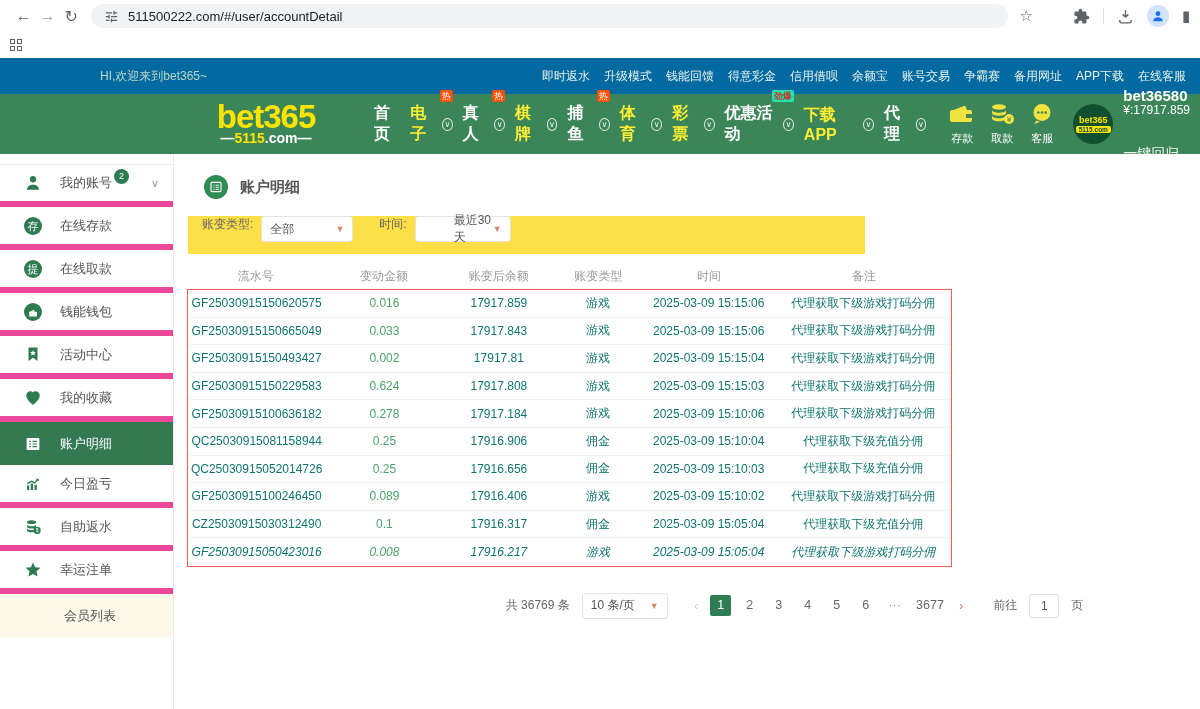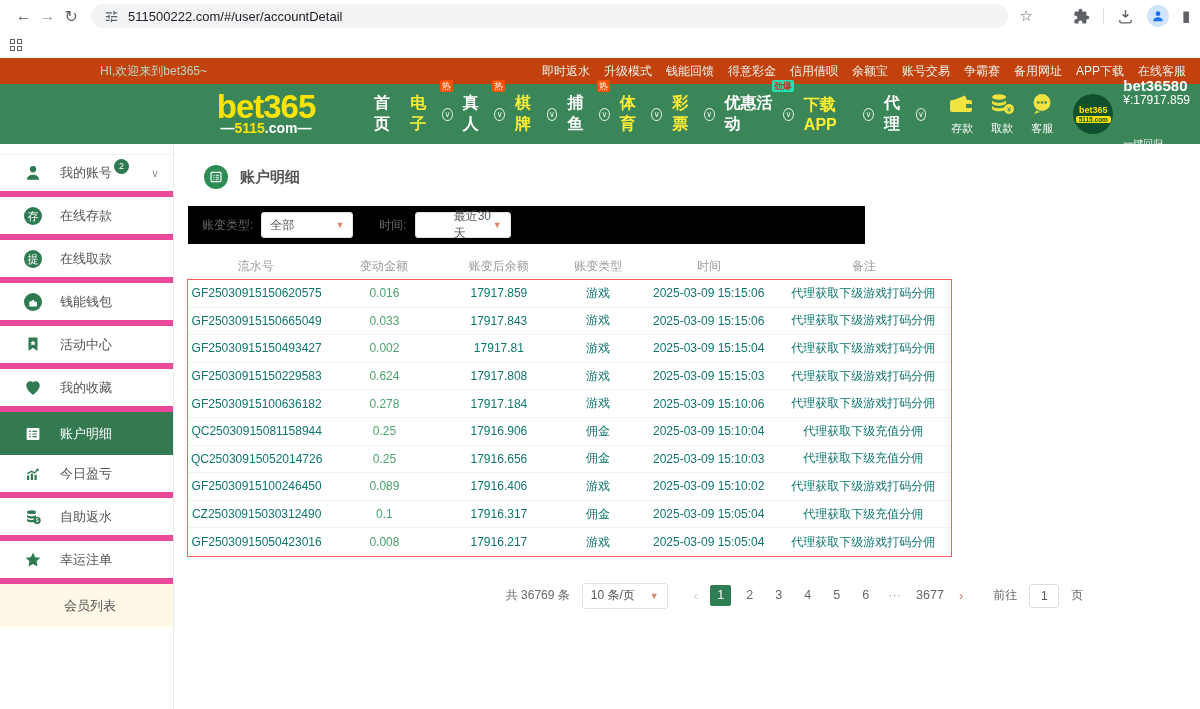--- a/index.html
+++ b/index.html
@@ -18,21 +18,21 @@
   .tb-right svg { width:17px; height:17px; }
   .tb-divider { width:1px; height:16px; background:#dadce0; }
   .avatar { width:22px; height:22px; border-radius:50%; background:#d2e3fc; display:flex; align-items:center; justify-content:center; }
   .avatar svg { width:14px; height:14px; fill:#1a6ff3; }
   .kebab { color:#5f6368; font-size:15px; width:10px; overflow:hidden; }
   .bm-strip { height:26px; background:#fff; display:flex; align-items:center; padding-left:10px; }
   .grid-ico { display:grid; grid-template-columns:5px 5px; grid-gap:2px; }
   .grid-ico i { width:5px; height:5px; border:1.4px solid #5f6368; display:block; }
 
   
-  .topbar { height:26px; background:#c2410c; display:flex; align-items:center; padding:0 14px 0 100px; color:#cfe3d8; font-size:12px; }
+  .topbar { height:36px; background:#0369a1; display:flex; align-items:center; padding:0 14px 0 100px; color:#cfe3d8; font-size:12px; }
   .topbar-welcome { color:#b9d6c6; }
   .top-links { margin-left:auto; display:flex; gap:14px; }
   .top-link { color:#eaf3ee; cursor:pointer; white-space:nowrap; }
 
   
   .header { height:60px; background:#3b8658; display:flex; align-items:center; padding:0 10px 0 26px; }
   .logo { width:175px; text-align:center; margin-left:165px; }
   .logo-brand { font-size:33px; font-weight:bold; color:#ffe400; letter-spacing:-1px; line-height:30px; display:block; }
   .logo-sub { font-size:14px; font-weight:bold; color:#fff; display:block; margin-top:-2px; }
   .logo-sub .hl { color:#ffe400; }
@@ -46,21 +46,21 @@
   .quick-actions { display:flex; gap:10px; margin-left:16px; }
   .qa { display:flex; flex-direction:column; align-items:center; cursor:pointer; }
   .qa svg { width:30px; height:24px; fill:#f0e23f; }
   .qa-label { color:#fff; font-size:11px; margin-top:1px; }
   .seal { width:40px; height:40px; border-radius:50%; background:#11502e; display:flex; flex-direction:column; align-items:center; justify-content:center; margin-left:16px; flex:0 0 auto; }
   .seal-top { color:#ffe400; font-size:9px; font-weight:bold; }
   .seal-band { background:#ffe400; color:#11502e; font-size:6.5px; font-weight:bold; padding:0 3px; border-radius:2px; margin-top:1px; }
   .account { margin-left:10px; color:#fff; line-height:15px; }
   .acc-name { font-size:15px; font-weight:bold; display:block; }
   .acc-balance { font-size:12px; display:block; }
-  .acc-restore { font-size:10px; color:rgba(255,255,255,.92); display:block; cursor:pointer;margin-top:28px; }
+  .acc-restore { font-size:14px; color:rgba(255,255,255,.92); display:block; cursor:pointer;margin-top:28px; }
 
   
   .body-row { display:flex; height:565px; }
   .sidebar { width:174px; border-right:1px solid #e9e9e9; padding-top:10px; background:#fff; }
   .side-item { height:43px; display:flex; align-items:center; padding:0 14px 0 22px; border-bottom:6px solid #ec4899; color:#555; font-size:13px; cursor:pointer; }
   .side-item:first-child { border-top:1px solid #f0f0f0; }
   .side-icon { width:22px; height:20px; margin-right:16px; display:flex; align-items:center; justify-content:center; color:#2e7b52; flex:0 0 auto; }
   .side-icon svg { width:18px; height:18px; }
   .c-circle { width:18px; height:18px; background:#2e7b52; color:#fff; border-radius:50%; font-size:11px; line-height:18px; text-align:center; display:inline-block; }
   .c-circle svg { width:10px; height:10px; fill:#fff; vertical-align:middle; }
@@ -69,35 +69,35 @@
   .side-item.active { background:#337a53; color:#fff; border-bottom:none; }
   .side-item.active .side-icon { color:#fff; }
   .side-item.sub { background:#fdf8e8; padding-left:64px; border-bottom:none; }
 
   
   .main { flex:1; position:relative; padding-top:20px; background:#fff; }
   .title-row { display:flex; align-items:center; gap:12px; margin-left:30px; height:26px; }
   .title-icon { width:24px; height:24px; border-radius:50%; background:#2e8c55; display:flex; align-items:center; justify-content:center; }
   .title-icon svg { width:14px; height:14px; }
   .page-title { font-size:15px; color:#555; font-weight:bold; }
-  .filter-bar { margin:16px 0 0 14px; width:677px; height:38px; background:#000000; display:flex; align-items:center; padding:0 14px; }
+  .filter-bar { margin:16px 0 0 14px; width:677px; height:38px; background:#fde047; display:flex; align-items:flex-start; padding:0 14px; }
   .f-label { font-size:12px; color:#666; margin-right:8px; }
   .select { background:#fff; border:1px solid #e2e2e2; border-radius:3px; height:26px; display:flex; align-items:center; justify-content:space-between; padding:0 8px; font-size:12px; color:#555; cursor:pointer; }
   .select.w1 { width:92px; margin-right:26px; }
   .select.w2 { width:96px;padding-left:38px; }
   .caret { color:#d9886e; font-size:9px; }
   .f-buttons { margin-left:auto; display:flex; gap:26px; }
   .btn { width:54px; height:28px; background:#efefef; border:none; border-radius:3px; color:#999; font-size:13px; cursor:pointer; font-family:inherit; }
 
   .table-head { display:flex; width:765px; margin:14px 0 4px 13px; }
   .th { font-size:12px; color:#9b9b9b; text-align:center; }
   .c0{width:18%;} .c1{width:15.5%;} .c2{width:14.5%;} .c3{width:11.5%;} .c4{width:17.5%;} .c5{width:23%;}
   .table-box { width:765px; margin-left:13px; border:1px solid #ff5a5a; }
   .tr { height:27.6px; display:flex; align-items:center; border-bottom:1px solid #f2f2f2; }
-  .tr:last-child { border-bottom:none; }
+  .tr:last-child { border-bottom:none;font-style:italic; }
   .td { font-size:12px; color:#0f766e; text-align:center; white-space:nowrap; overflow:hidden; }
   .td.amount { color:#4ca36d; }
 
   .pagination { margin-top:26px; display:flex; align-items:center; justify-content:center; gap:8px; padding-left:215px; font-size:12px; color:#666; }
   .pg-total { margin-right:4px; }
   .select.pg { width:86px; height:26px; margin-right:14px; }
   .pg-prev { color:#ccc; font-size:13px; padding:0 4px; cursor:pointer; }
   .pg-next { color:#c98a70; font-size:13px; padding:0 4px; cursor:pointer; }
   .page-num { min-width:21px; height:21px; line-height:21px; text-align:center; font-size:12.5px; color:#666; border-radius:2px; cursor:pointer; padding:0 3px; }
   .page-num.active { background:#2f7d52; color:#fff; }

